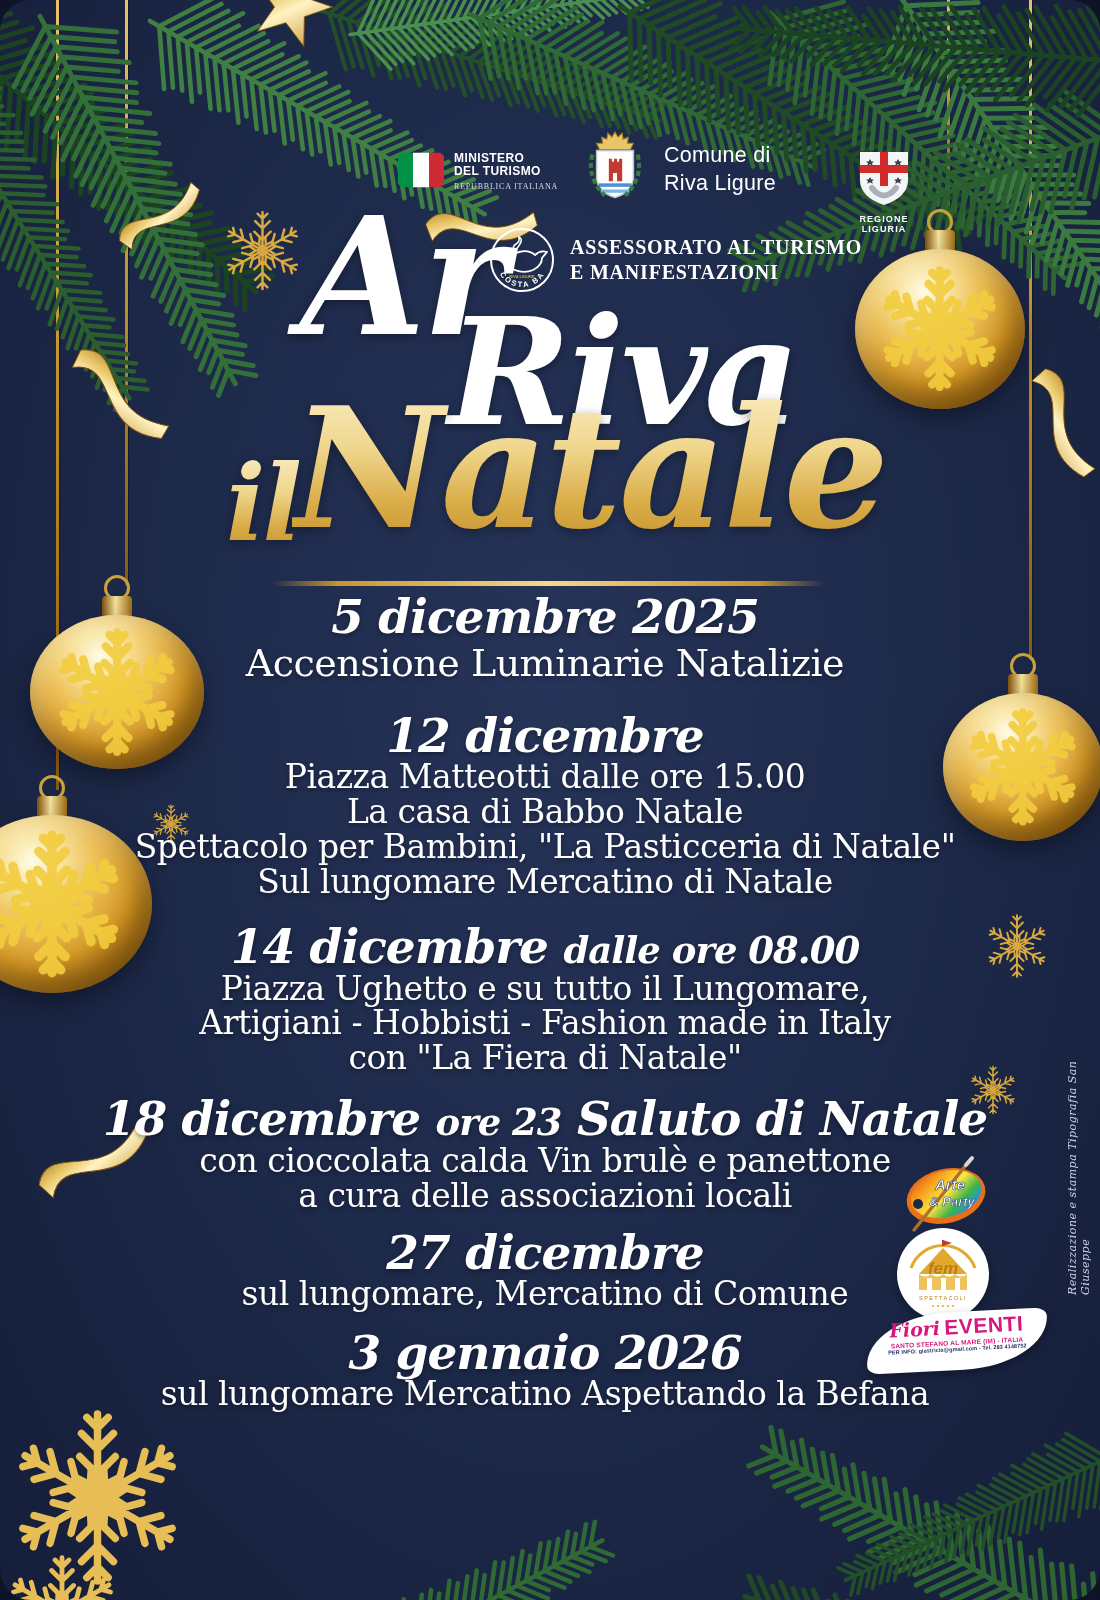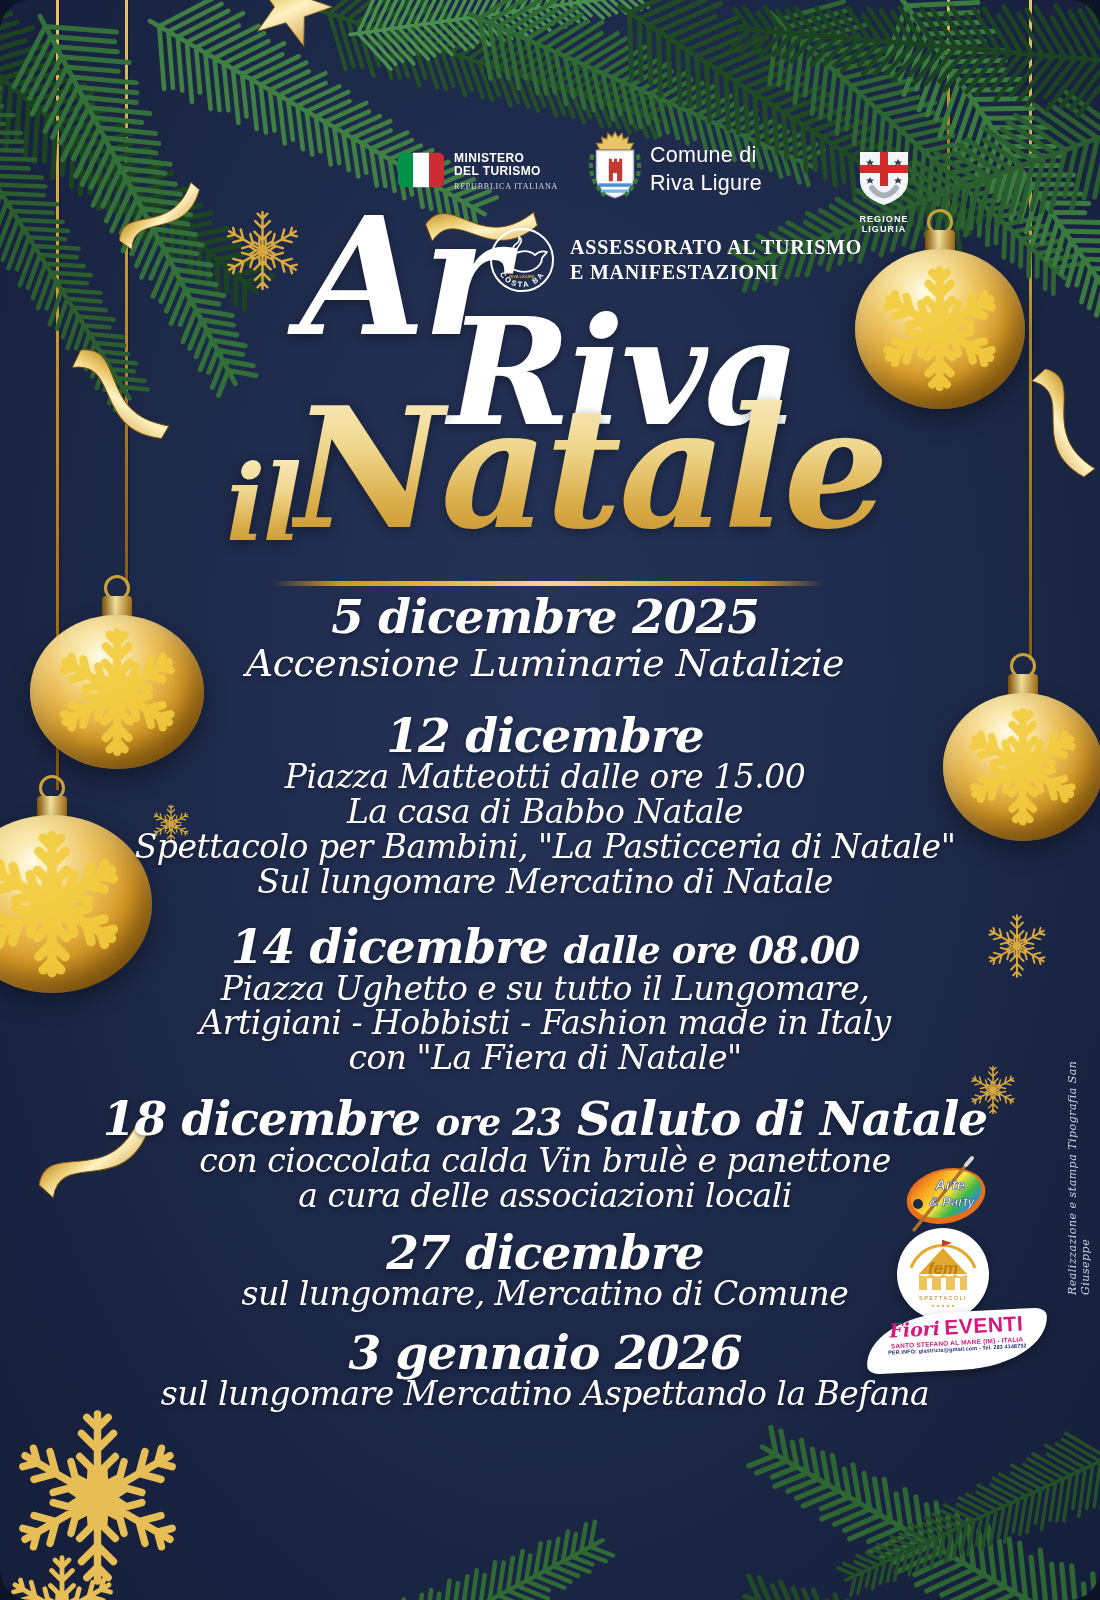--- a/index.html
+++ b/index.html
@@ -43,21 +43,21 @@
     -webkit-background-clip:text;background-clip:text;color:transparent;-webkit-text-fill-color:transparent;
     text-shadow:none;filter:drop-shadow(0 3px 6px rgba(0,0,0,.35));
   }
   .title-rule{position:absolute;left:272px;top:581px;width:552px;height:5px;border-radius:3px;
     background:linear-gradient(90deg,rgba(200,149,47,0) 0%,#c8952f 12%,#f3d98b 50%,#c8952f 88%,rgba(200,149,47,0) 100%);}
   
   .events{position:absolute;left:100px;top:592px;width:890px;text-align:center;z-index:6;}
   .ev{margin:0 0 0 0;}
   .ev-heading{font-family:"DejaVu Serif",serif;font-style:italic;font-weight:bold;color:#fff;font-size:47px;line-height:1.05;letter-spacing:-1px;text-shadow:0 2px 5px rgba(0,0,0,.4);}
   .ev-note{font-size:37px;font-weight:bold;}
-  .ev-line{font-family:"DejaVu Serif",serif;font-style:italic;color:#fff;font-size:33px;line-height:1.06;letter-spacing:-.5px;text-shadow:0 2px 4px rgba(0,0,0,.4);}
+  .ev-line{font-family:"DejaVu Serif",serif;color:#fff;font-size:33px;line-height:1.06;letter-spacing:-.5px;text-shadow:0 2px 4px rgba(0,0,0,.4);}
   .ev-line-lg{font-size:38px;line-height:1.2;}
   .mb1{margin-bottom:24px;}.mb2{margin-bottom:22px;}.mb3{margin-bottom:18px;}.mb4{margin-bottom:14px;}.mb5{margin-bottom:16px;}
   
   .fem-circle{position:absolute;left:897px;top:1228px;width:92px;height:92px;background:#fff;border-radius:50%;box-shadow:0 4px 10px rgba(0,0,0,.35);}
   .fiori{position:absolute;left:866px;top:1312px;width:182px;height:58px;background:#fff;border-radius:100px 14px 100px 14px / 58px 10px 58px 10px;transform:rotate(-3deg);box-shadow:0 4px 10px rgba(0,0,0,.35);text-align:center;padding-top:4px;box-sizing:border-box;}
   .fiori-line1{line-height:1;}
   .fiori-script{font-family:"DejaVu Serif",serif;font-style:italic;font-weight:bold;font-size:19px;color:#d6187e;}
   .fiori-bold{font-size:21px;font-weight:bold;color:#d6187e;letter-spacing:.5px;}
   .fiori-sub1{font-size:6.5px;font-weight:bold;color:#d6187e;margin-top:2px;letter-spacing:.2px;}
   .fiori-sub2{font-size:5.5px;font-weight:bold;color:#20306a;letter-spacing:.1px;}
@@ -239,21 +239,21 @@
         <div style="background:#ffffff"></div>
         <div style="background:#ce2b37"></div>
     </div>
     <div>
       <div class="min-name"><span>MINISTERO</span><br>
       <span>DEL TURISMO</span></div>
       <div class="min-sub">REPUBBLICA ITALIANA</div>
     </div>
   </div>
 
-  <div class="abs" style="left:586px;top:130px;display:flex;gap:6px;align-items:center;z-index:6">
+  <div class="abs" style="left:586px;top:130px;display:flex;gap:20px;align-items:center;z-index:6">
     <svg width="58" height="80" viewBox="0 0 56 78">
       <path d="M28,2 l3,5 4,-4 1,6 5,-2 -1,6 6,0 -3,6 -30,0 -3,-6 6,0 -1,-6 5,2 1,-6 4,4 Z" fill="#e8c566" stroke="#a87d1e" stroke-width="1"></path>
       <path d="M10,20 h36 v26 q0,14 -18,20 q-18,-6 -18,-20 Z" fill="#fdfdfd" stroke="#b9bfca" stroke-width="1.4"></path>
       <path d="M22,28 h3 v3 h2 v-3 h3 v3 h2 v-3 h3 v22 h-13 Z" fill="#c23a32"></path>
       <rect x="26" y="42" width="4" height="8" fill="#fff"></rect>
       <rect x="12" y="52" width="32" height="3.4" fill="#4a90d9"></rect>
       <rect x="14" y="58" width="28" height="3.2" fill="#7db4e6"></rect>
       <path d="M6,24 q-6,22 12,40" fill="none" stroke="#3a7d3a" stroke-width="4" stroke-dasharray="5 3"></path>
       <path d="M50,24 q6,22 -12,40" fill="none" stroke="#3a7d3a" stroke-width="4" stroke-dasharray="5 3"></path>
     </svg>

